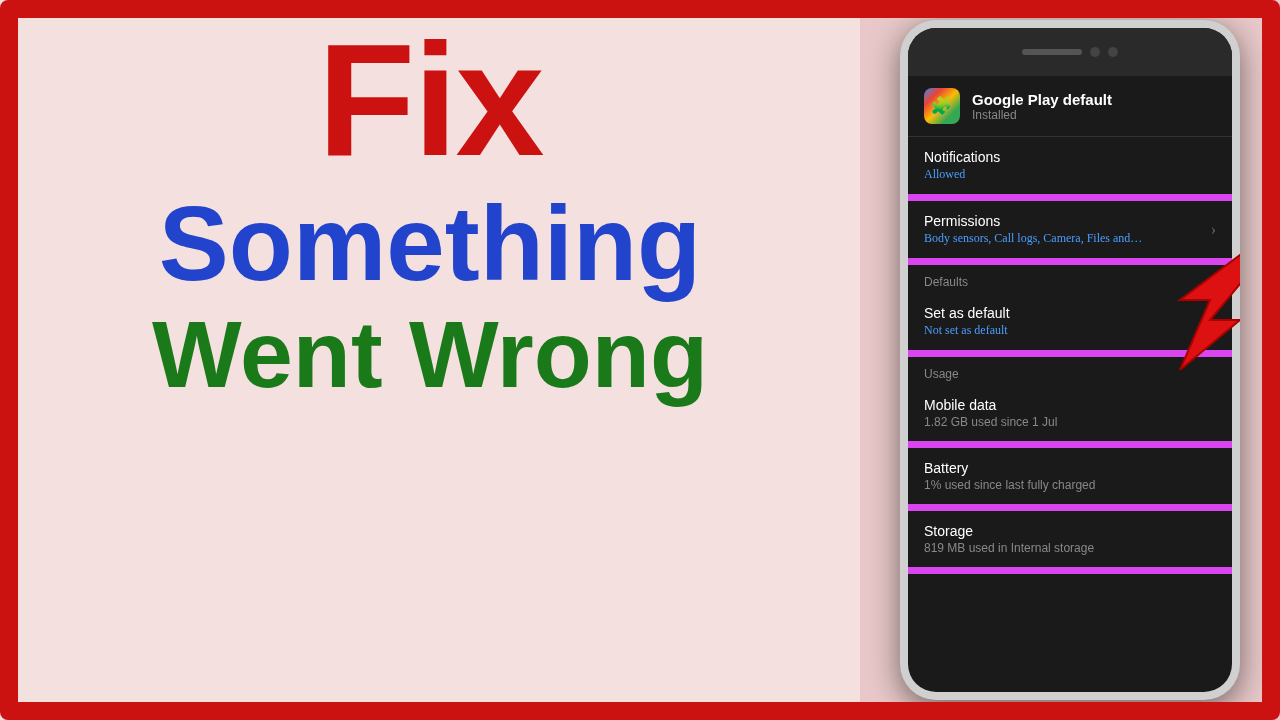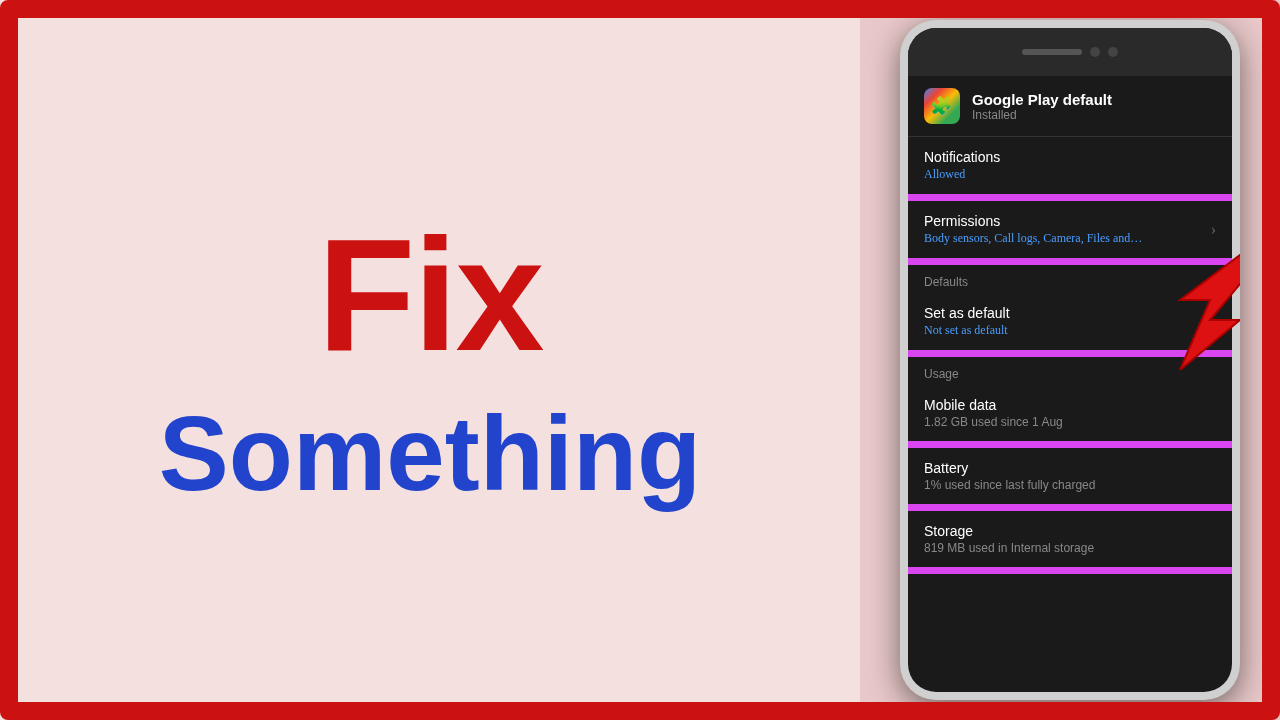--- a/index.html
+++ b/index.html
@@ -24,22 +24,21 @@
     .left-panel {
       position: absolute;
       left: 0;
       top: 0;
       width: 860px;
       height: 720px;
       background: #f5e0e0;
       display: flex;
       flex-direction: column;
       align-items: center;
-      justify-content: center;
-      gap: 26px;
+      gap: 11px;
       padding: 20px;
     }
 
     .fix-text {
       font-family: Arial Black, Impact, sans-serif;
       font-size: 160px;
       font-weight: 900;
       color: #cc1111;
       line-height: 1;
       letter-spacing: -2px;
@@ -220,20 +219,21 @@
 </head>
 <body>
 
 <div class="outer-border"></div>
 
 <div class="left-panel">
   <div style="position:relative; display:inline-block;">
     <span class="fix-text">Fix</span>
   </div>
   <div class="something-text">Something</div>
+  <div class="went-wrong-text">Went Wrong</div>
 </div>
 
 <div class="phone-container">
   <div class="phone">
     <div class="phone-inner">
 
       <div class="phone-top-bar">
         <div class="speaker-grille"></div>
         <div class="camera-dot"></div>
         <div class="camera-dot"></div>
@@ -267,21 +267,21 @@
 
         <div class="settings-item">
           <div class="settings-item-title">Set as default</div>
           <div class="settings-item-subtitle">Not set as default</div>
         </div>
 
         <div class="section-header">Usage</div>
 
         <div class="settings-item">
           <div class="settings-item-title">Mobile data</div>
-          <div class="settings-item-subtitle-gray">1.82 GB used since 1 Aug</div>
+          <div class="settings-item-subtitle-gray">1.82 GB used since 1 Jul</div>
         </div>
 
         <div class="settings-item">
           <div class="settings-item-title">Battery</div>
           <div class="settings-item-subtitle-gray">1% used since last fully charged</div>
         </div>
 
         <div class="settings-item">
           <div class="settings-item-title">Storage</div>
           <div class="settings-item-subtitle-gray">819 MB used in Internal storage</div>

